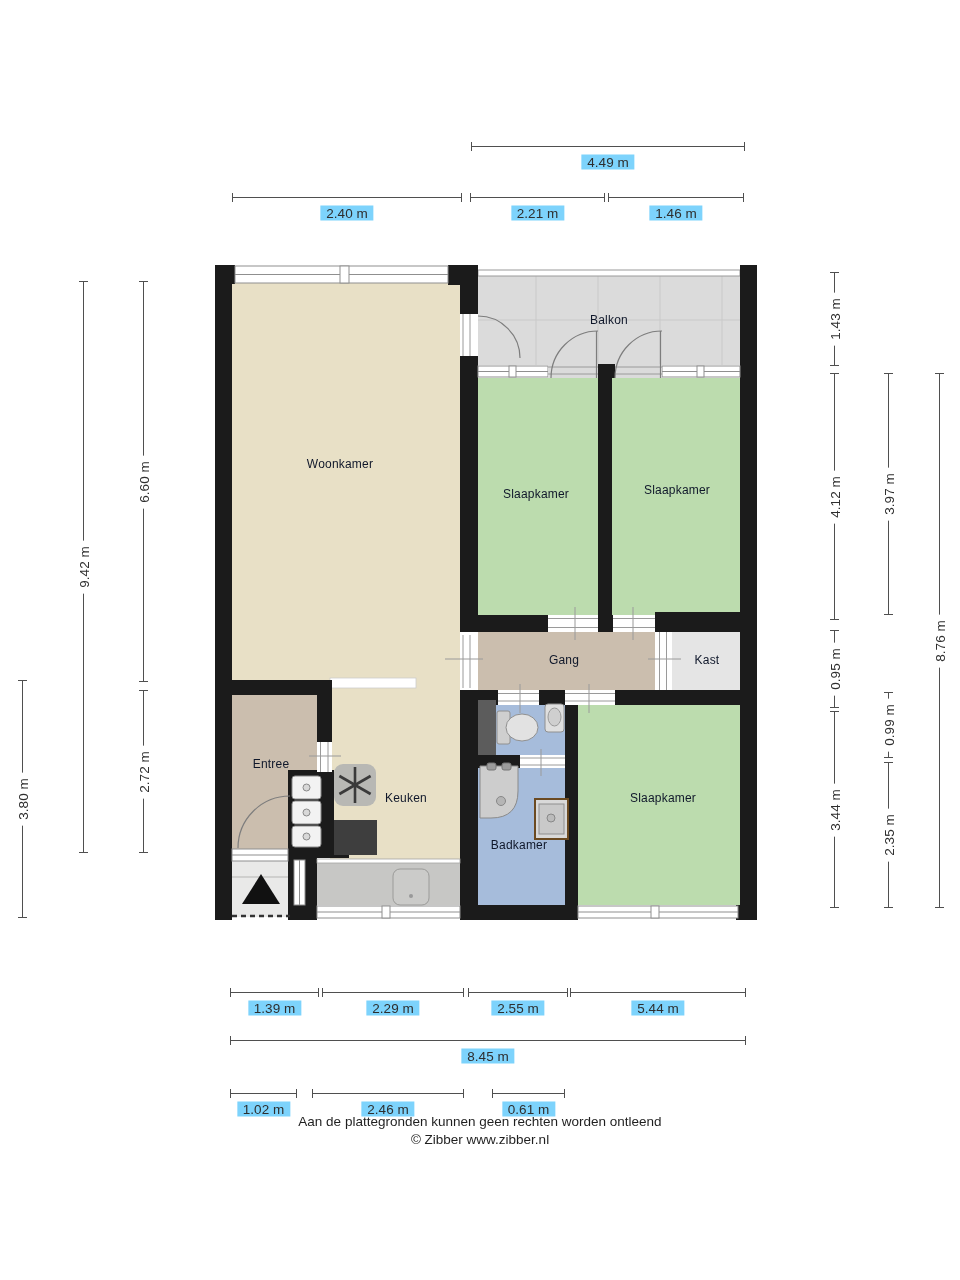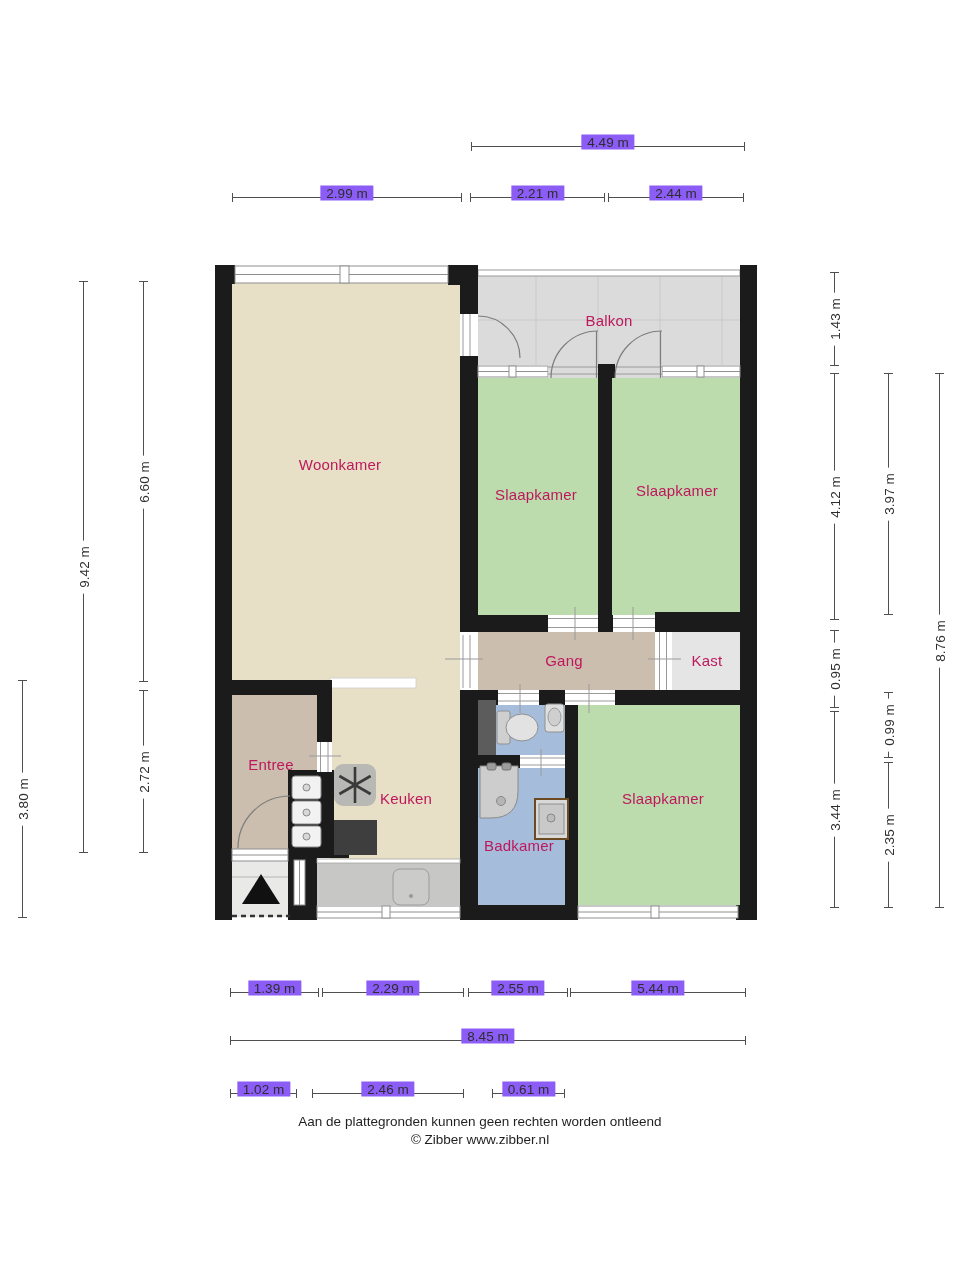--- a/index.html
+++ b/index.html
@@ -1,25 +1,25 @@
 <!DOCTYPE html>
 <html><head>
 <meta charset="utf-8">
 <style>
   html,body{margin:0;padding:0;background:#fff;}
   #canvas{position:relative;width:960px;height:1280px;background:#fff;overflow:hidden;
           font-family:"Liberation Sans", sans-serif;}
   #plan-svg{position:absolute;left:0;top:0;}
-  .rlabel{position:absolute;transform:translate(-50%,-50%);font-size:15px;color:#be185d;
+  .rlabel{position:absolute;transform:translate(-50%,-50%);font-size:12px;color:#0f172a;
           white-space:nowrap;letter-spacing:.2px;}
   .dim{position:absolute;color:#2e2e2e;font-size:13.5px;}
   .dim-h{height:9px;border-left:1px solid #4f4f4f;border-right:1px solid #4f4f4f;}
   .dim-h .dl{position:absolute;left:0;right:0;top:4px;height:1px;background:#4f4f4f;}
-  .dim-h .dlbl{position:absolute;left:50%;top:0;transform:translate(-50%,-50%);
-               background:#8b5cf6;padding:0 6px;white-space:nowrap;}
+  .dim-h .dlbl{position:absolute;left:50%;top:20px;transform:translate(-50%,-50%);
+               background:#7dd3fc;padding:0 6px;white-space:nowrap;}
   .dim-v{width:9px;border-top:1px solid #4f4f4f;border-bottom:1px solid #4f4f4f;}
   .dim-v .dl{position:absolute;top:0;bottom:0;left:4px;width:1px;background:#4f4f4f;}
   .dim-v .dlbl{position:absolute;top:50%;left:4.5px;transform:translate(-50%,-50%) rotate(-90deg);
                background:#fff;padding:0 6px;white-space:nowrap;}
   .footer-line{position:absolute;left:0;width:960px;text-align:center;font-size:13.5px;color:#1f1f1f;}
 </style>
 </head>
 <body>
 
 <div id="canvas">
@@ -233,29 +233,29 @@
   <span class="rlabel" style="left:406px;top:798px">Keuken</span>
   <span class="rlabel" style="left:519px;top:845px">Badkamer</span>
   <span class="rlabel" style="left:663px;top:798px">Slaapkamer</span>
 
   <div class="dim dim-h" style="left:471px;top:142px;width:272px">
     <i class="dl"></i>
       <span class="dlbl">4.49 m</span>
     </div>
   <div class="dim dim-h" style="left:232px;top:193px;width:228px">
     <i class="dl"></i>
-      <span class="dlbl">2.99 m</span>
+      <span class="dlbl">2.40 m</span>
     </div>
   <div class="dim dim-h" style="left:470px;top:193px;width:133px">
     <i class="dl"></i>
       <span class="dlbl">2.21 m</span>
     </div>
   <div class="dim dim-h" style="left:608px;top:193px;width:134px">
     <i class="dl"></i>
-      <span class="dlbl">2.44 m</span>
+      <span class="dlbl">1.46 m</span>
     </div>
 
   <div class="dim dim-v" style="left:830px;top:272px;height:92px">
     <i class="dl"></i>
       <span class="dlbl">1.43 m</span>
     </div>
   <div class="dim dim-v" style="left:830px;top:373px;height:245px">
     <i class="dl"></i>
       <span class="dlbl">4.12 m</span>
     </div>

